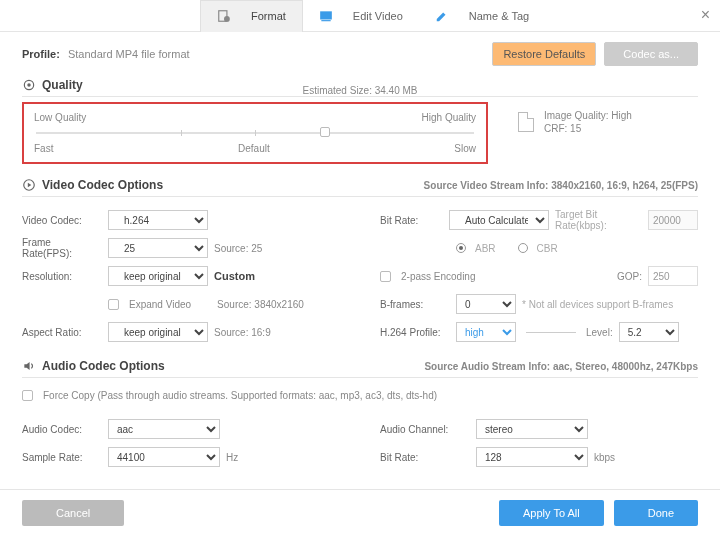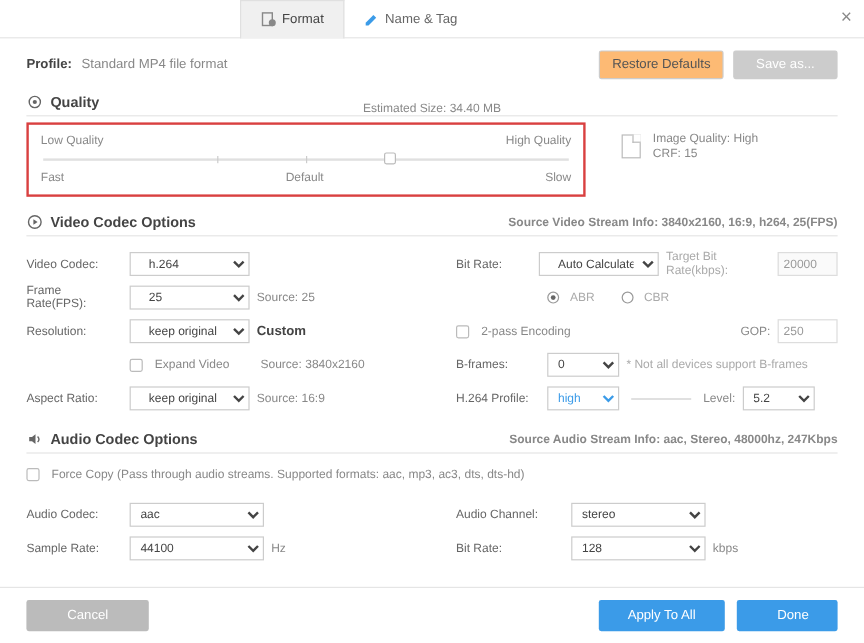--- a/index.html
+++ b/index.html
@@ -1,18 +1,18 @@
 <!DOCTYPE html>
 <html><head>
 <meta charset="utf-8">
 <style>
 * { box-sizing: border-box; margin: 0; padding: 0; }
 body { width: 720px; height: 536px; font-family: Arial, sans-serif; font-size: 11px; color: #555; background: #fff; overflow: hidden; }
 .tabs { display: flex; align-items: center; height: 32px; border-bottom: 1px solid #e5e5e5; background: #fff; padding-left: 200px; position: relative; }
-.tab { display: flex; align-items: center; gap: 4px; padding: 0 16px; height: 32px; cursor: pointer; font-size: 11px; color: #666; }
+.tab { display: flex; align-items: center; gap: 20px; padding: 0 16px; height: 32px; cursor: pointer; font-size: 11px; color: #666; }
 .tab.active { background: #f0f0f0; border: 1px solid #e0e0e0; border-bottom: none; color: #444; }
 .tab-icon { width: 14px; height: 14px; }
 .close-x { position: absolute; right: 10px; top: 6px; font-size: 16px; color: #888; cursor: pointer; }
 .content { padding: 10px 22px 6px 22px; }
 .profile-row { display: flex; align-items: center; justify-content: space-between; margin-bottom: 12px; }
 .profile-left { display: flex; align-items: center; gap: 8px; }
 .profile-label { font-weight: bold; color: #444; }
 .profile-value { color: #888; }
 .btn-outline { background: #fdba74; border: 1px solid #ccc; padding: 5px 10px; font-size: 11px; cursor: pointer; color: #555; border-radius: 2px; }
 .btn-disabled { background: #ccc; border: 1px solid #ccc; color: #fff; padding: 5px 18px; font-size: 11px; border-radius: 2px; }
@@ -63,36 +63,43 @@
 <div class="tabs">
   <div class="tab active">
     <svg class="tab-icon" viewBox="0 0 24 24">
         <rect x="3" y="3" width="14" height="18" fill="none" stroke="#888" stroke-width="2"></rect>
         <circle cx="17" cy="17" r="5" fill="#888"></circle>
       </svg>
     <span>Format</span>
   </div>
   <div class="tab">
     <svg class="tab-icon" viewBox="0 0 24 24">
+        <rect x="2" y="4" width="20" height="14" fill="#3b9be8"></rect>
+        <path d="M4 20 L20 20" stroke="#3b9be8" stroke-width="2"></path>
+      </svg>
+    <span>Edit Video</span>
+  </div>
+  <div class="tab">
+    <svg class="tab-icon" viewBox="0 0 24 24">
         <path d="M3 17 L14 6 L18 10 L7 21 L3 21 Z" fill="#3b9be8"></path>
       </svg>
     <span>Name &amp; Tag</span>
   </div>
   <span class="close-x">×</span>
 </div>
 
 <div class="content">
   <div class="profile-row">
     <div class="profile-left">
       <span class="profile-label">Profile:</span>
       <span class="profile-value">Standard MP4 file format</span>
     </div>
     <div class="right-btns">
       <button class="btn-outline">Restore Defaults</button>
-      <button class="btn-disabled">Save as...</button>
+      <button class="btn-disabled">Codec as...</button>
     </div>
   </div>
 
   <div class="section-hdr bordered">
     <svg class="gear-icon" viewBox="0 0 24 24">
         <circle cx="12" cy="12" r="8" fill="none" stroke="#666" stroke-width="2"></circle>
         <circle cx="12" cy="12" r="3" fill="#666"></circle>
       </svg>
     <span>Quality</span>
   </div>

